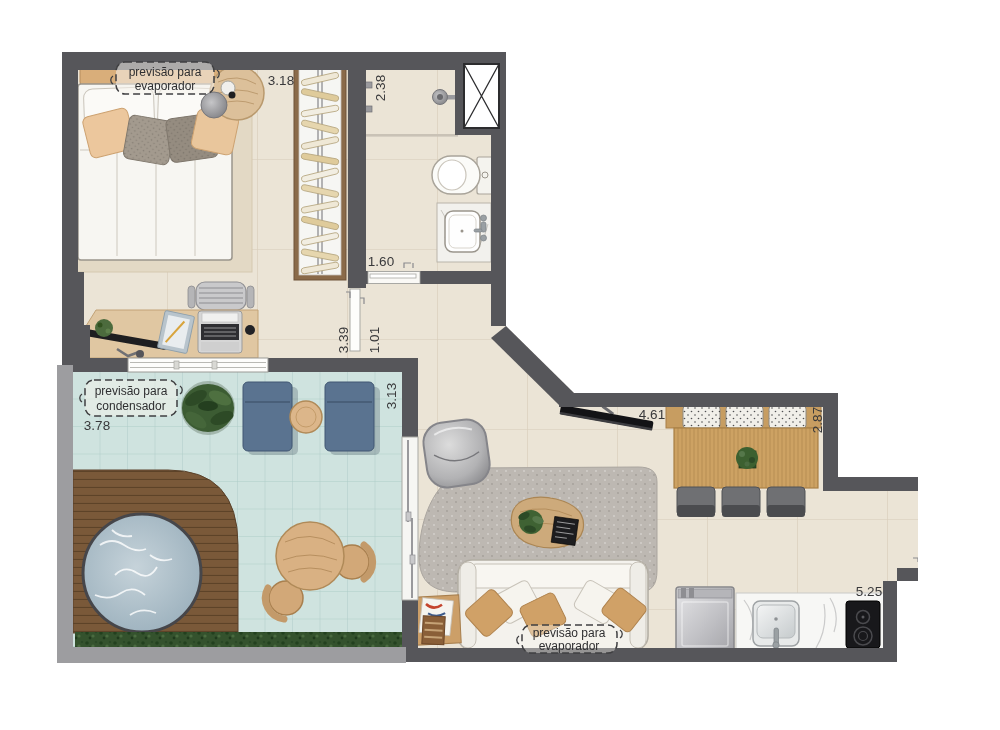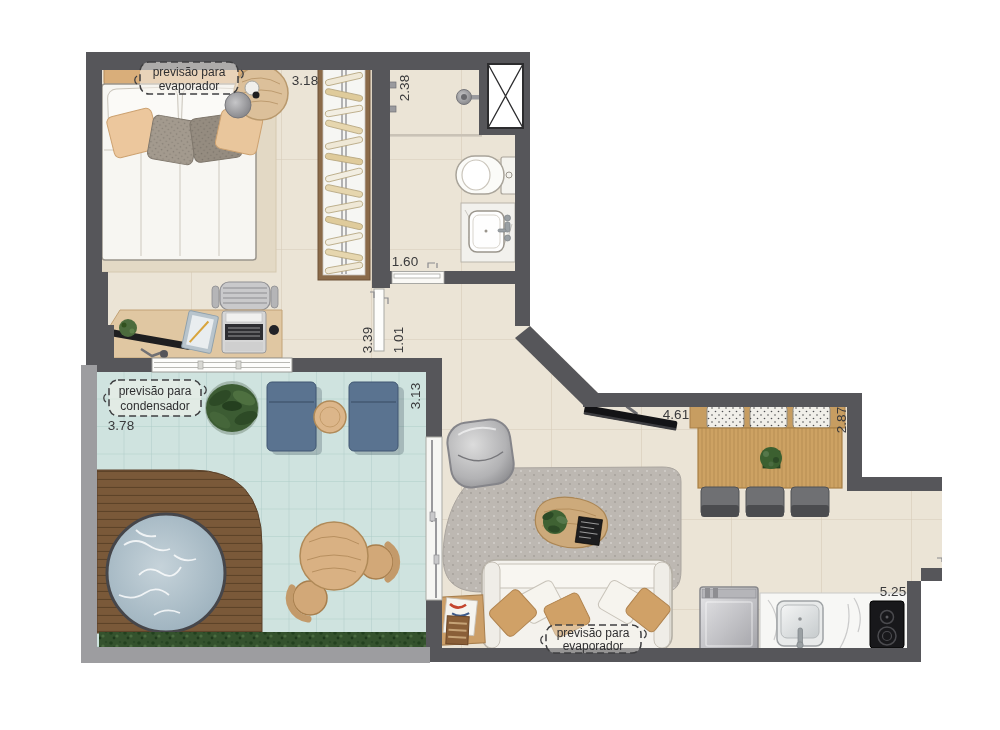--- a/index.html
+++ b/index.html
@@ -1,16 +1,16 @@
 <!DOCTYPE html>
 <html><head>
 <meta charset="utf-8">
 <style>
   html,body{margin:0;padding:0;background:#ffffff;}
-  .stage{position:relative;width:918px;height:730px;background:#ffffff;overflow:hidden;margin-left:24px;}
+  .stage{position:relative;width:918px;height:730px;background:#ffffff;overflow:hidden;}
   svg{display:block;}
   text{font-family:"Liberation Sans","DejaVu Sans",sans-serif;}
   .dim{font-size:13.5px;fill:#39393b;}
   .lbl{font-size:12px;fill:#2f2f31;}
 </style>
 </head>
 <body>
 
 <div class="stage">
 <svg width="1000" height="730" viewBox="0 0 1000 730">

